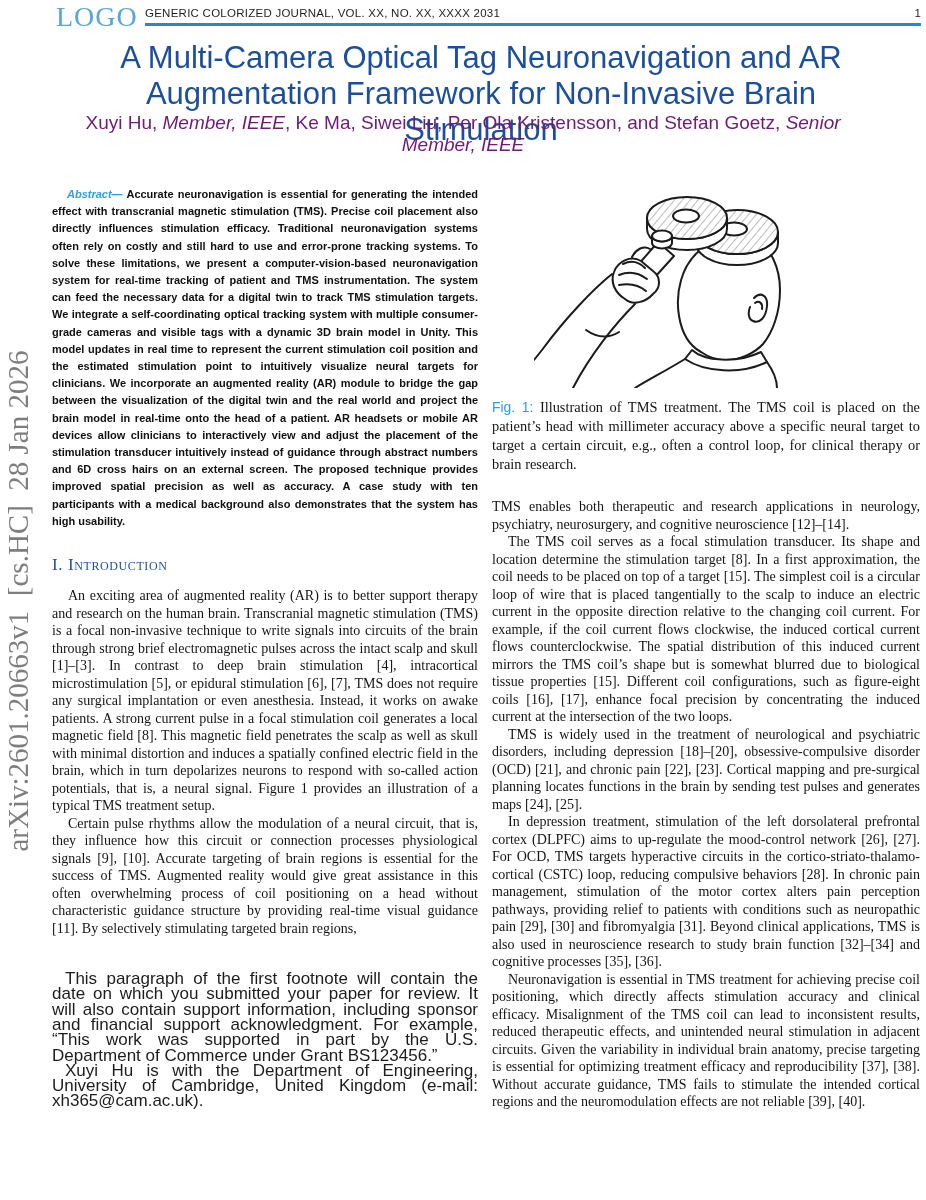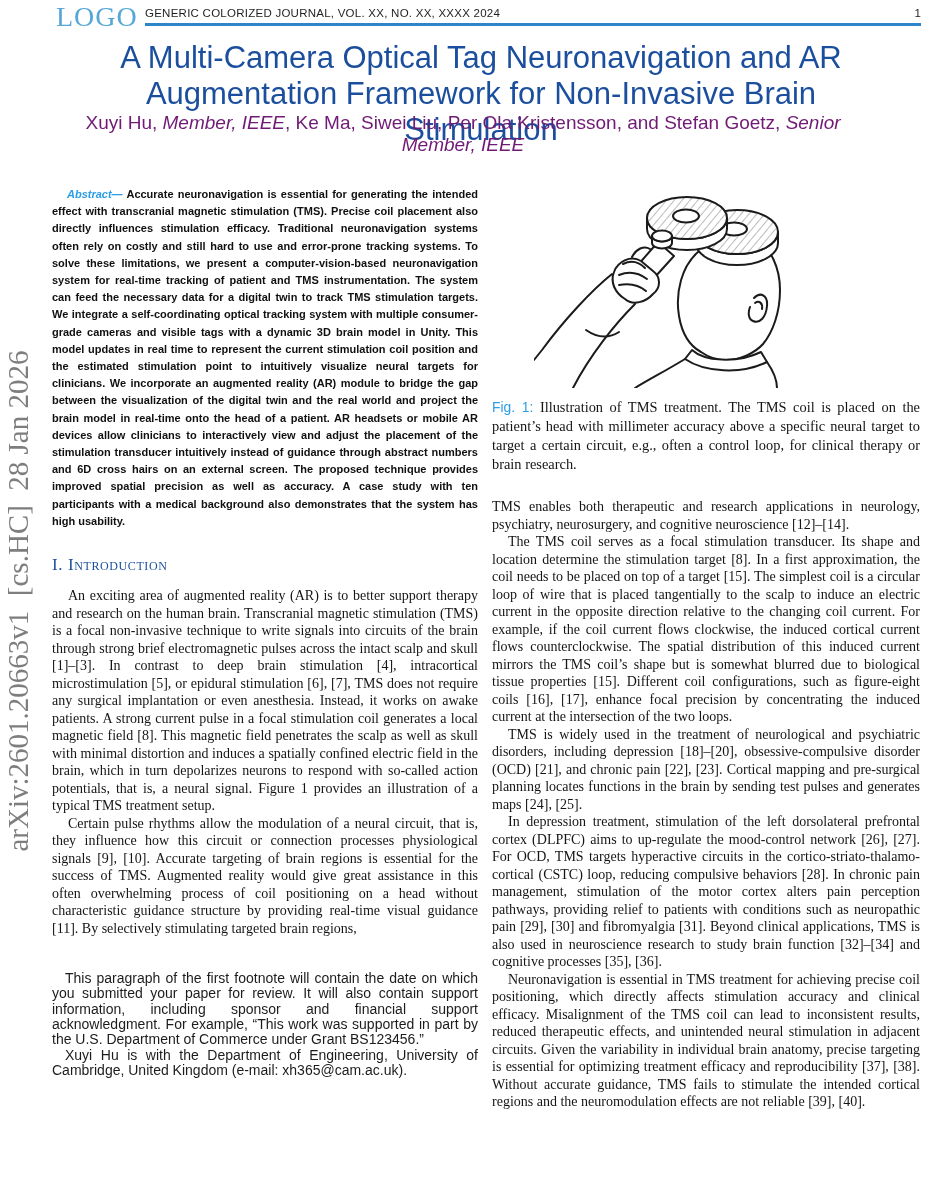--- a/index.html
+++ b/index.html
@@ -96,21 +96,21 @@
     text-align:justify;
     text-indent:16px;
     color:#141414;
   }
   .body-par.noindent{text-indent:0;}
   
   .footnotes{margin-top:34px;}
   .foot-par{
     margin:0;
     font-family:"Liberation Sans", sans-serif;
-    font-size:14px;line-height:15.3px;
+    font-size:17px;line-height:15.3px;
     text-align:justify;
     text-indent:13px;
     color:#1c1c1c;
   }
   
   .figure-box{text-align:center;margin:0 0 6px 0;}
   .fig-caption{
     margin:6px 0 24px 0;
     font-size:14.4px;line-height:19px;
     text-align:justify;
@@ -120,21 +120,21 @@
     font-family:"Liberation Sans", sans-serif;
     color:#2b9ce6;font-size:13.8px;
   }
 </style>
 </head>
 <body>
 
 <div class="page">
 
   <div class="logo">LOGO</div>
-  <div class="journal-line">GENERIC COLORIZED JOURNAL, VOL. XX, NO. XX, XXXX 2024</div>
+  <div class="journal-line">GENERIC COLORIZED JOURNAL, VOL. XX, NO. XX, XXXX 2031</div>
   <div class="page-number">1</div>
   <div class="header-rule"></div>
 
   <div class="arxiv-vert">arXiv:2601.20663v1  [cs.HC]  28 Jan 2026</div>
 
   <div class="title">A Multi-Camera Optical Tag Neuronavigation and AR Augmentation Framework for Non-Invasive Brain Stimulation</div>
   <div class="authors"><span>Xuyi Hu, </span><span class="aff">Member, IEEE</span><span>, Ke Ma, Siwei Liu, Per Ola Kristensson, and Stefan Goetz, </span><span class="aff">Senior Member, IEEE</span></div>
 
   <div class="col-left">
     <p class="abstract-par"><span class="lbl-blue">Abstract—</span>

